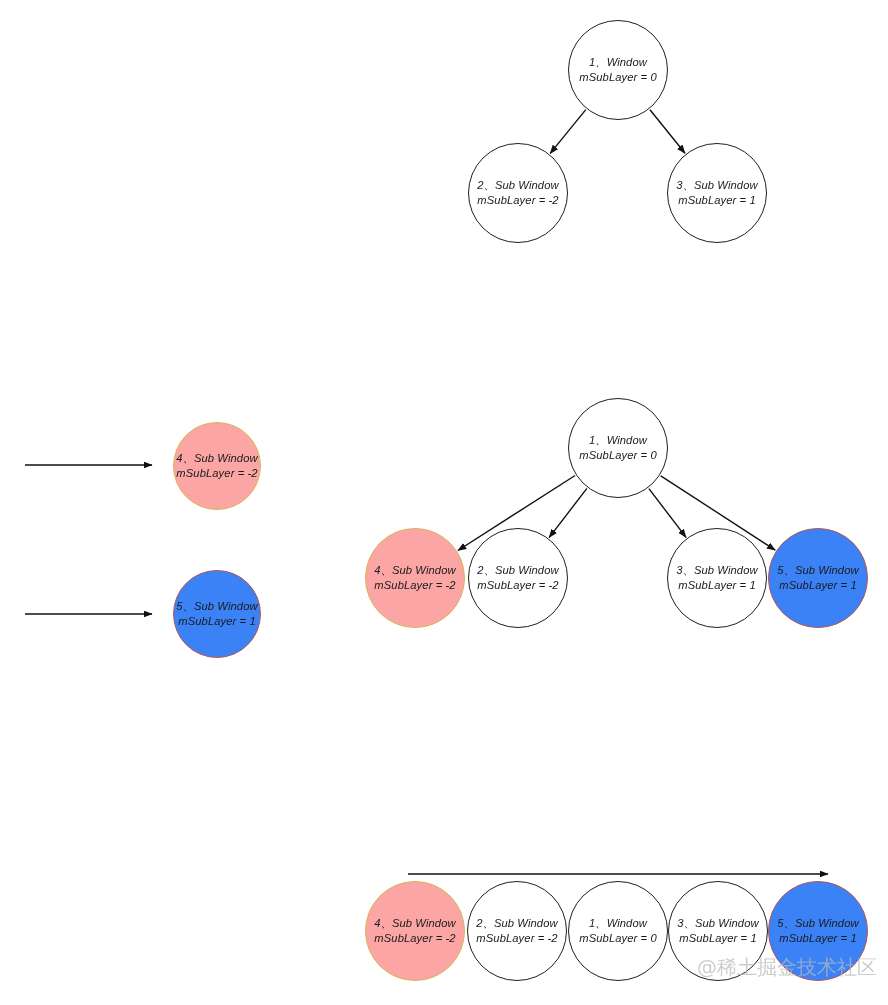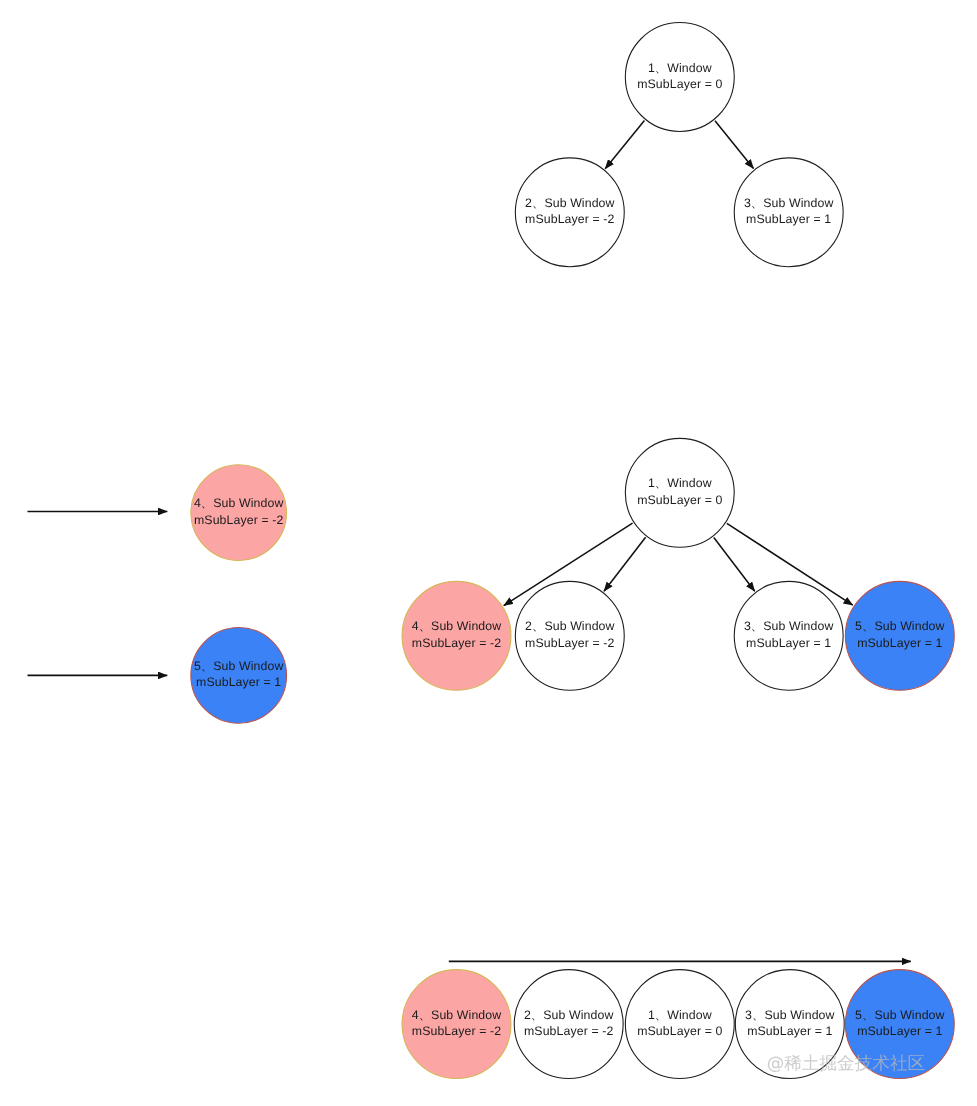--- a/index.html
+++ b/index.html
@@ -29,20 +29,21 @@
     flex-direction: column;
     align-items: center;
     justify-content: center;
     text-align: center;
     color: #1a1a1a;
     font-size: 11.2px;
     line-height: 15.5px;
     letter-spacing: 0.1px;
     white-space: nowrap;
     user-select: none;
+    font-style: italic;
   }
   .node .l1, .node .l2 { display: block; }
   .node.plain {
     background: #ffffff;
     border: 1.3px solid #1f1f1f;
   }
   .node.yellow {
     background: #fca5a5;
     border: 1.3px solid #d6b656;
   }
@@ -56,21 +57,21 @@
     top: 0;
     width: 888px;
     height: 1005px;
     pointer-events: none;
     overflow: visible;
   }
   .watermark {
     position: absolute;
     left: 697px;
     top: 955px;
-    font-size: 16px;
+    font-size: 20px;
     line-height: 24px;
     color: #b9b9b9;
     opacity: 0.72;
     white-space: nowrap;
     user-select: none;
     font-family: "DejaVu Sans", sans-serif;
   }
 </style>
 </head>
 <body>

